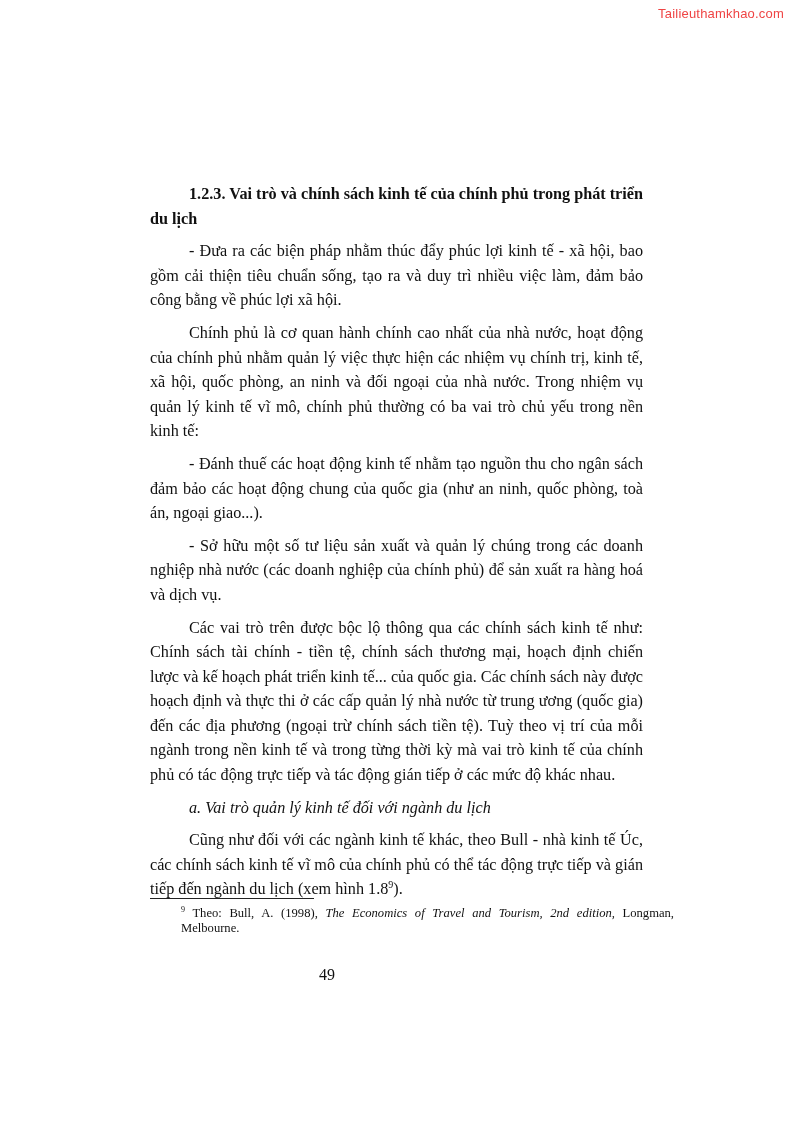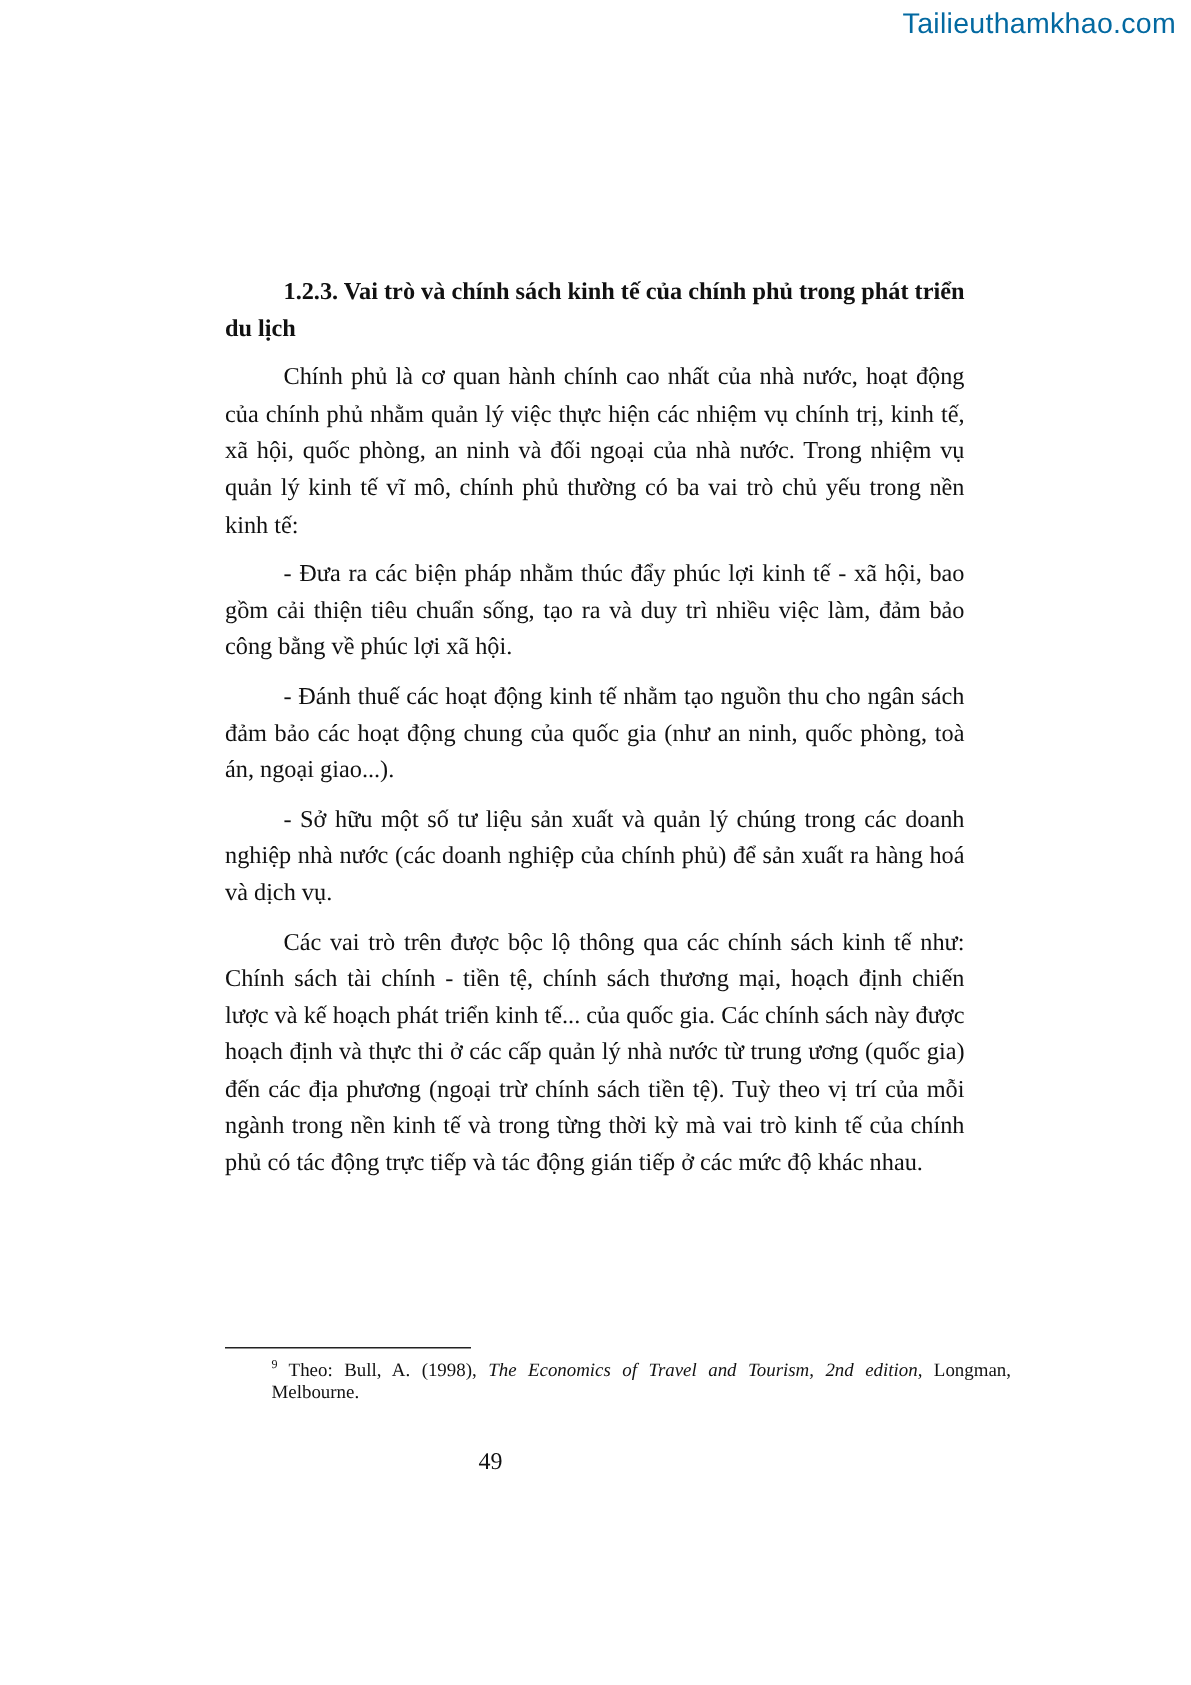--- a/index.html
+++ b/index.html
@@ -13,22 +13,22 @@
       position: relative;
       overflow: hidden;
       font-family: "Liberation Serif", serif;
       color: #111111;
     }
     .watermark {
       position: absolute;
       top: 6px;
       right: 10px;
       font-family: "Liberation Sans", sans-serif;
-      font-size: 19px;
-      color: #0369a1;
+      font-size: 13px;
+      color: #ef4444;
       letter-spacing: 0.2px;
     }
     .page-body {
       position: absolute;
       left: 150px;
       top: 182px;
       width: 493px;
       font-size: 16.2px;
       line-height: 24.6px;
     }
@@ -84,24 +84,26 @@
       font-size: 16px;
     }
   </style>
 </head>
 <body>
 
 <div class="watermark">Tailieuthamkhao.com</div>
 
 <div class="page-body">
   <div class="para heading-bold">1.2.3. Vai trò và chính sách kinh tế của chính phủ trong phát triển du lịch</div>
+  <p class="para">- Đưa ra các biện pháp nhằm thúc đẩy phúc lợi kinh tế - xã hội, bao gồm cải thiện tiêu chuẩn sống, tạo ra và duy trì nhiều việc làm, đảm bảo công bằng về phúc lợi xã hội.</p>
   <p class="para">Chính phủ là cơ quan hành chính cao nhất của nhà nước, hoạt động của chính phủ nhằm quản lý việc thực hiện các nhiệm vụ chính trị, kinh tế, xã hội, quốc phòng, an ninh và đối ngoại của nhà nước. Trong nhiệm vụ quản lý kinh tế vĩ mô, chính phủ thường có ba vai trò chủ yếu trong nền kinh tế:</p>
-  <p class="para">- Đưa ra các biện pháp nhằm thúc đẩy phúc lợi kinh tế - xã hội, bao gồm cải thiện tiêu chuẩn sống, tạo ra và duy trì nhiều việc làm, đảm bảo công bằng về phúc lợi xã hội.</p>
   <p class="para">- Đánh thuế các hoạt động kinh tế nhằm tạo nguồn thu cho ngân sách đảm bảo các hoạt động chung của quốc gia (như an ninh, quốc phòng, toà án, ngoại giao...).</p>
   <p class="para">- Sở hữu một số tư liệu sản xuất và quản lý chúng trong các doanh nghiệp nhà nước (các doanh nghiệp của chính phủ) để sản xuất ra hàng hoá và dịch vụ.</p>
   <p class="para">Các vai trò trên được bộc lộ thông qua các chính sách kinh tế như: Chính sách tài chính - tiền tệ, chính sách thương mại, hoạch định chiến lược và kế hoạch phát triển kinh tế... của quốc gia. Các chính sách này được hoạch định và thực thi ở các cấp quản lý nhà nước từ trung ương (quốc gia) đến các địa phương (ngoại trừ chính sách tiền tệ). Tuỳ theo vị trí của mỗi ngành trong nền kinh tế và trong từng thời kỳ mà vai trò kinh tế của chính phủ có tác động trực tiếp và tác động gián tiếp ở các mức độ khác nhau.</p>
+  <div class="para heading-i">a. Vai trò quản lý kinh tế đối với ngành du lịch</div>
+  <p class="para"><span>Cũng như đối với các ngành kinh tế khác, theo Bull - nhà kinh tế Úc, các chính sách kinh tế vĩ mô của chính phủ có thể tác động trực tiếp và gián tiếp đến ngành du lịch (xem hình 1.8</span><sup>9</sup><span>).</span></p>
 </div>
 
 <div class="footnote-rule"></div>
 
 <div class="footnote"><sup>9</sup><span> Theo: Bull, A. (1998), </span><i>The Economics of Travel and Tourism, 2nd edition,</i><span> Longman, Melbourne.</span></div>
 
 <div class="page-number">49</div>
 
 </body></html>

